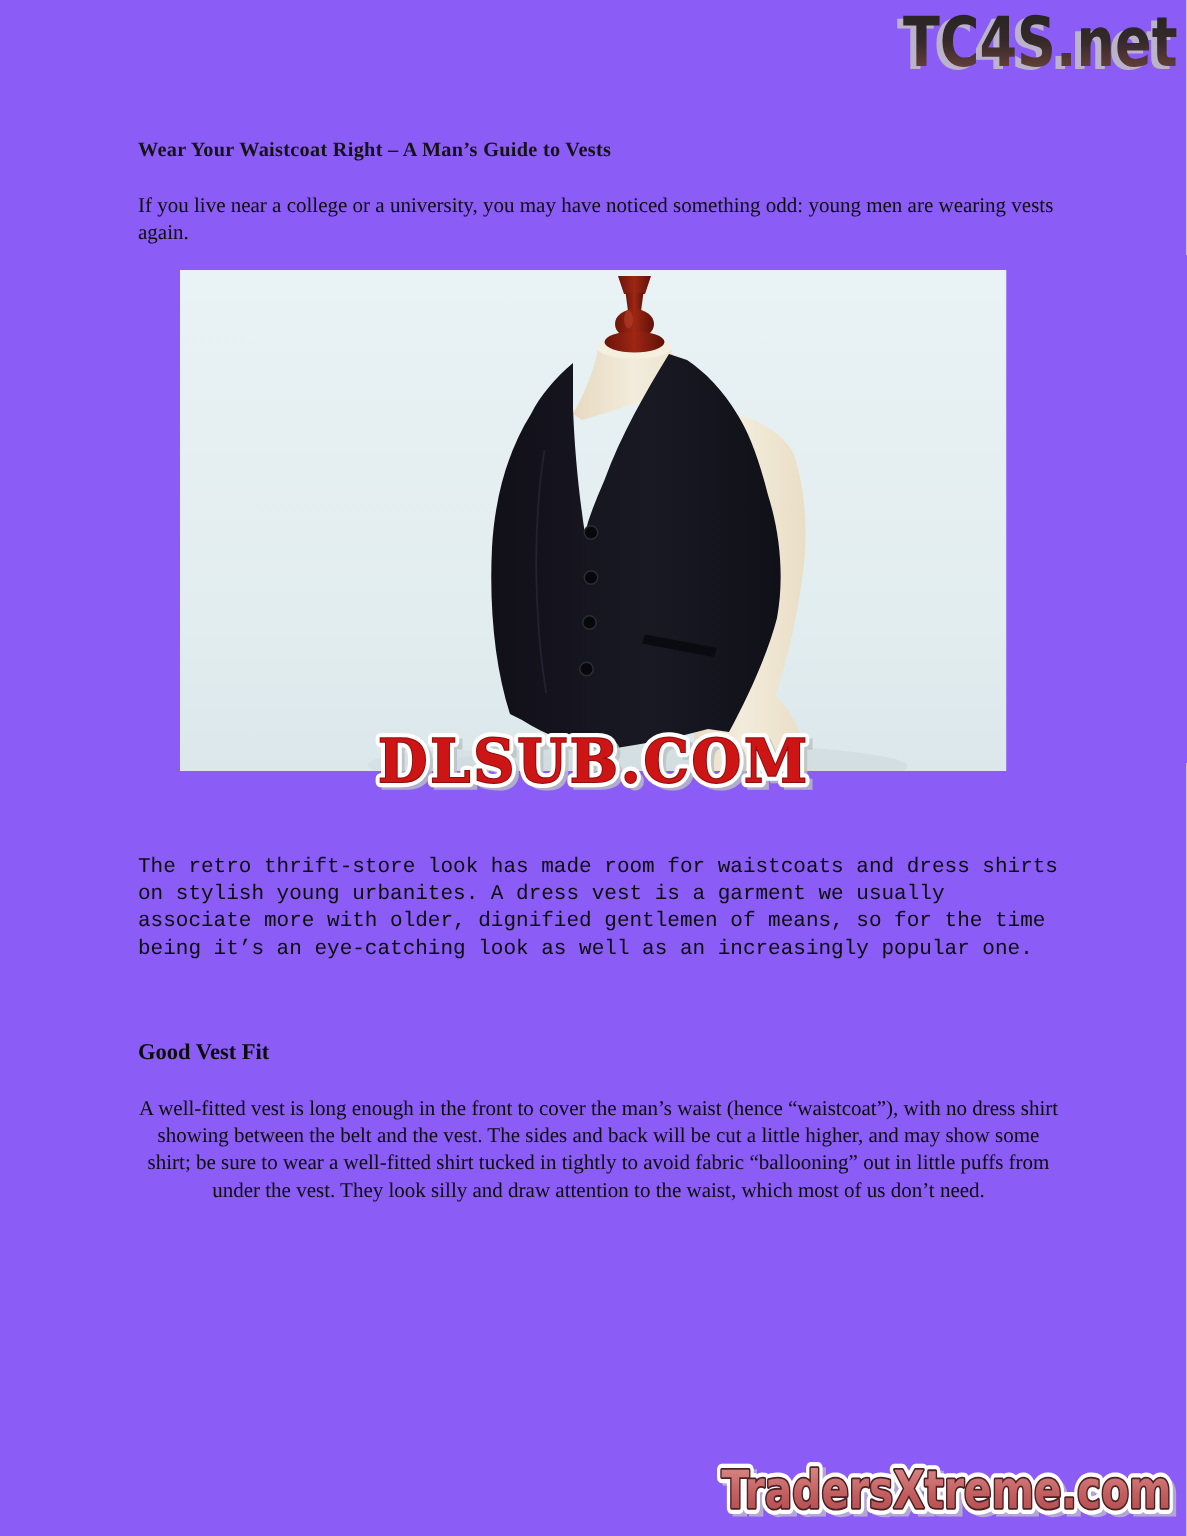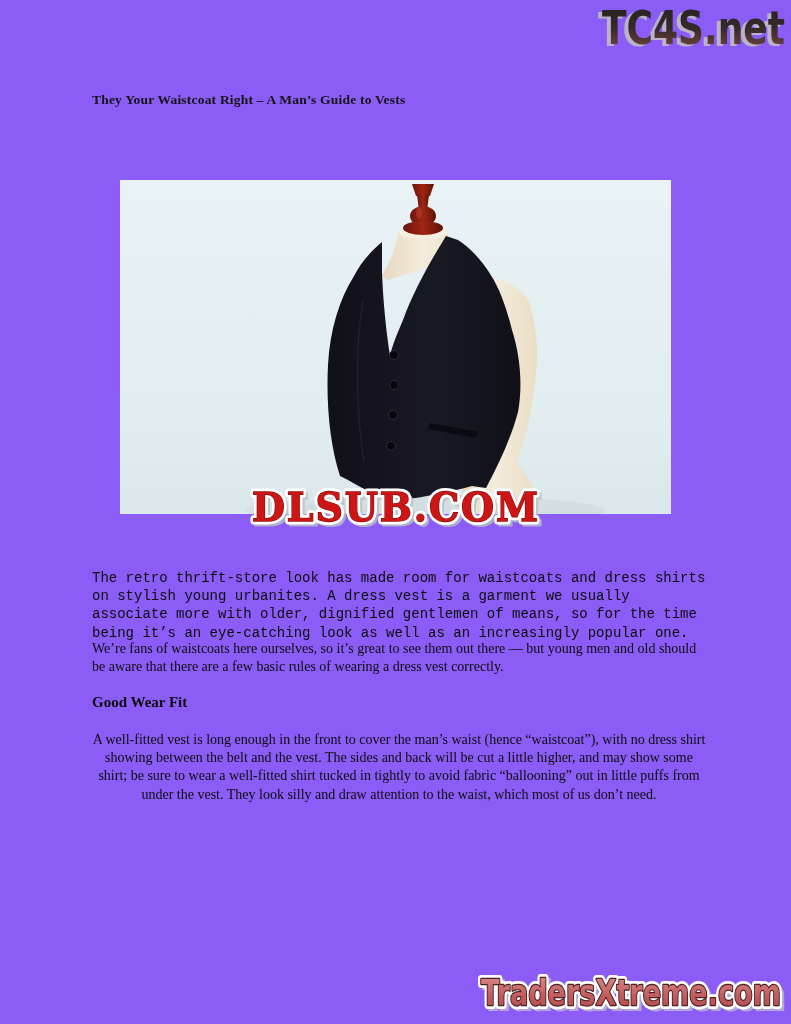--- a/index.html
+++ b/index.html
@@ -91,22 +91,23 @@
           <stop offset="0" stop-color="#232122"></stop>
           <stop offset="0.5" stop-color="#362a2a"></stop>
           <stop offset="1" stop-color="#7d4a42"></stop>
         </linearGradient>
       </defs>
       <text x="189" y="45" text-anchor="end" font-family="DejaVu Sans, sans-serif" font-weight="bold" font-size="46" textLength="183" lengthAdjust="spacingAndGlyphs" fill="#c2c2c2" opacity="0.85">TC4S.net</text>
       <text x="193" y="43" text-anchor="end" font-family="DejaVu Sans, sans-serif" font-weight="bold" font-size="46" textLength="183" lengthAdjust="spacingAndGlyphs" fill="url(#tc4sGrad)">TC4S.net</text>
     </svg>
   </div>
 
-  <h1 class="article-title">They Your Waistcoat Right – A Man’s Guide to Vests</h1>
-
+  <h1 class="article-title">Wear Your Waistcoat Right – A Man’s Guide to Vests</h1>
+
+  <p class="body-par p1">If you live near a college or a university, you may have noticed something odd: young men are wearing vests again.</p>
 
   <figure class="vest-figure">
     <svg class="photo" width="551" height="334" viewBox="0 0 551 334">
       <defs>
         <linearGradient id="bgGrad" x1="0" y1="0" x2="0" y2="1">
           <stop offset="0" stop-color="#e9f2f4"></stop>
           <stop offset="0.7" stop-color="#e2edf0"></stop>
           <stop offset="1" stop-color="#dbe7ea"></stop>
         </linearGradient>
         <linearGradient id="bodyGrad" x1="0" y1="0" x2="1" y2="0">
@@ -195,23 +196,22 @@
     <div class="watermark">
       <svg width="322" height="54" viewBox="0 0 322 54">
         <text x="164" y="42" text-anchor="middle" font-family="DejaVu Serif, serif" font-weight="bold" font-size="40" letter-spacing="2" textLength="288" lengthAdjust="spacingAndGlyphs" fill="#b9c1c3" stroke="#b9c1c3" stroke-width="5" opacity="0.8">DLSUB.COM</text>
         <text x="161" y="39" text-anchor="middle" font-family="DejaVu Serif, serif" font-weight="bold" font-size="40" letter-spacing="2" textLength="288" lengthAdjust="spacingAndGlyphs" fill="#ffffff" stroke="#ffffff" stroke-width="7" stroke-linejoin="round">DLSUB.COM</text>
         <text x="161" y="39" text-anchor="middle" font-family="DejaVu Serif, serif" font-weight="bold" font-size="40" letter-spacing="2" textLength="288" lengthAdjust="spacingAndGlyphs" stroke="#8e0d0d" stroke-width="1.4" paint-order="stroke" fill="#ce1515">DLSUB.COM</text>
       </svg>
     </div>
   </figure>
 
   <p class="body-par p2">The retro thrift-store look has made room for waistcoats and dress shirts on stylish young urbanites. A dress vest is a garment we usually associate more with older, dignified gentlemen of means, so for the time being it’s an eye-catching look as well as an increasingly popular one.</p>
-  <p class="body-par p3">We’re fans of waistcoats here ourselves, so it’s great to see them out there — but young men and old should be aware that there are a few basic rules of wearing a dress vest correctly.</p>
-
-  <h2 class="section-heading">Good Wear Fit</h2>
+
+  <h2 class="section-heading">Good Vest Fit</h2>
 
   <p class="body-par p4">A well-fitted vest is long enough in the front to cover the man’s waist (hence “waistcoat”), with no dress shirt showing between the belt and the vest. The sides and back will be cut a little higher, and may show some shirt; be sure to wear a well-fitted shirt tucked in tightly to avoid fabric “ballooning” out in little puffs from under the vest. They look silly and draw attention to the waist, which most of us don’t need.</p>
 
   <div class="footer-logo">
     <svg width="318" height="46" viewBox="0 0 318 46">
       <defs>
         <linearGradient id="txGrad" x1="0" y1="0" x2="0" y2="1">
           <stop offset="0" stop-color="#dd8f8c"></stop>
           <stop offset="0.55" stop-color="#c25e60"></stop>
           <stop offset="1" stop-color="#ad474b"></stop>

